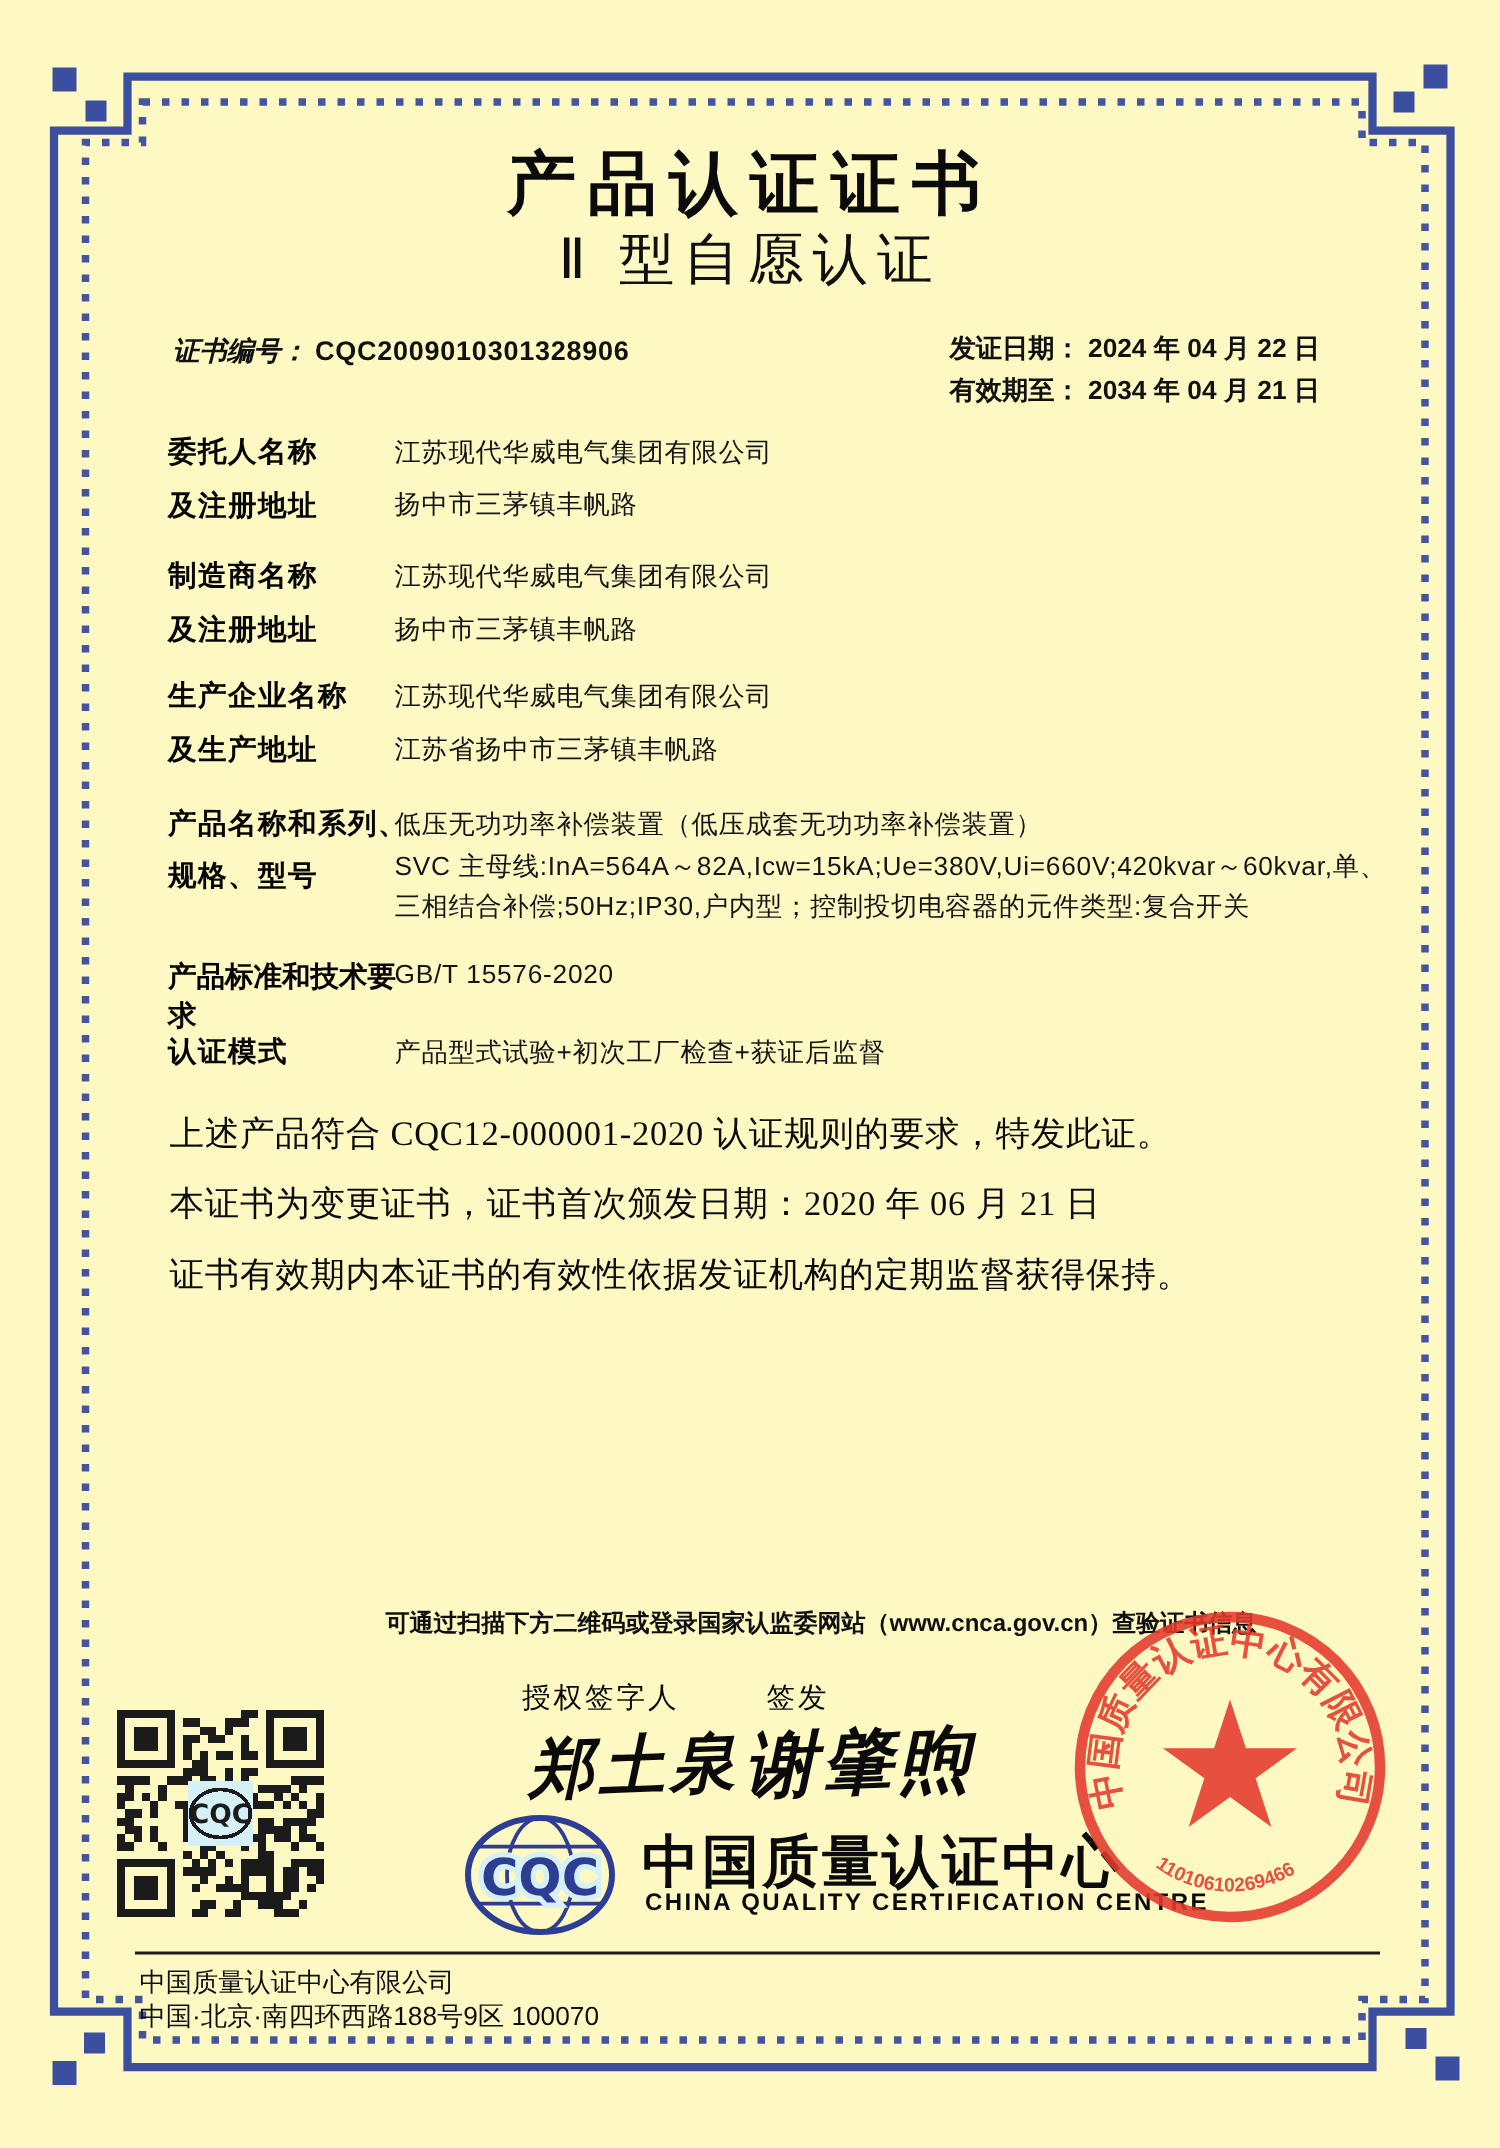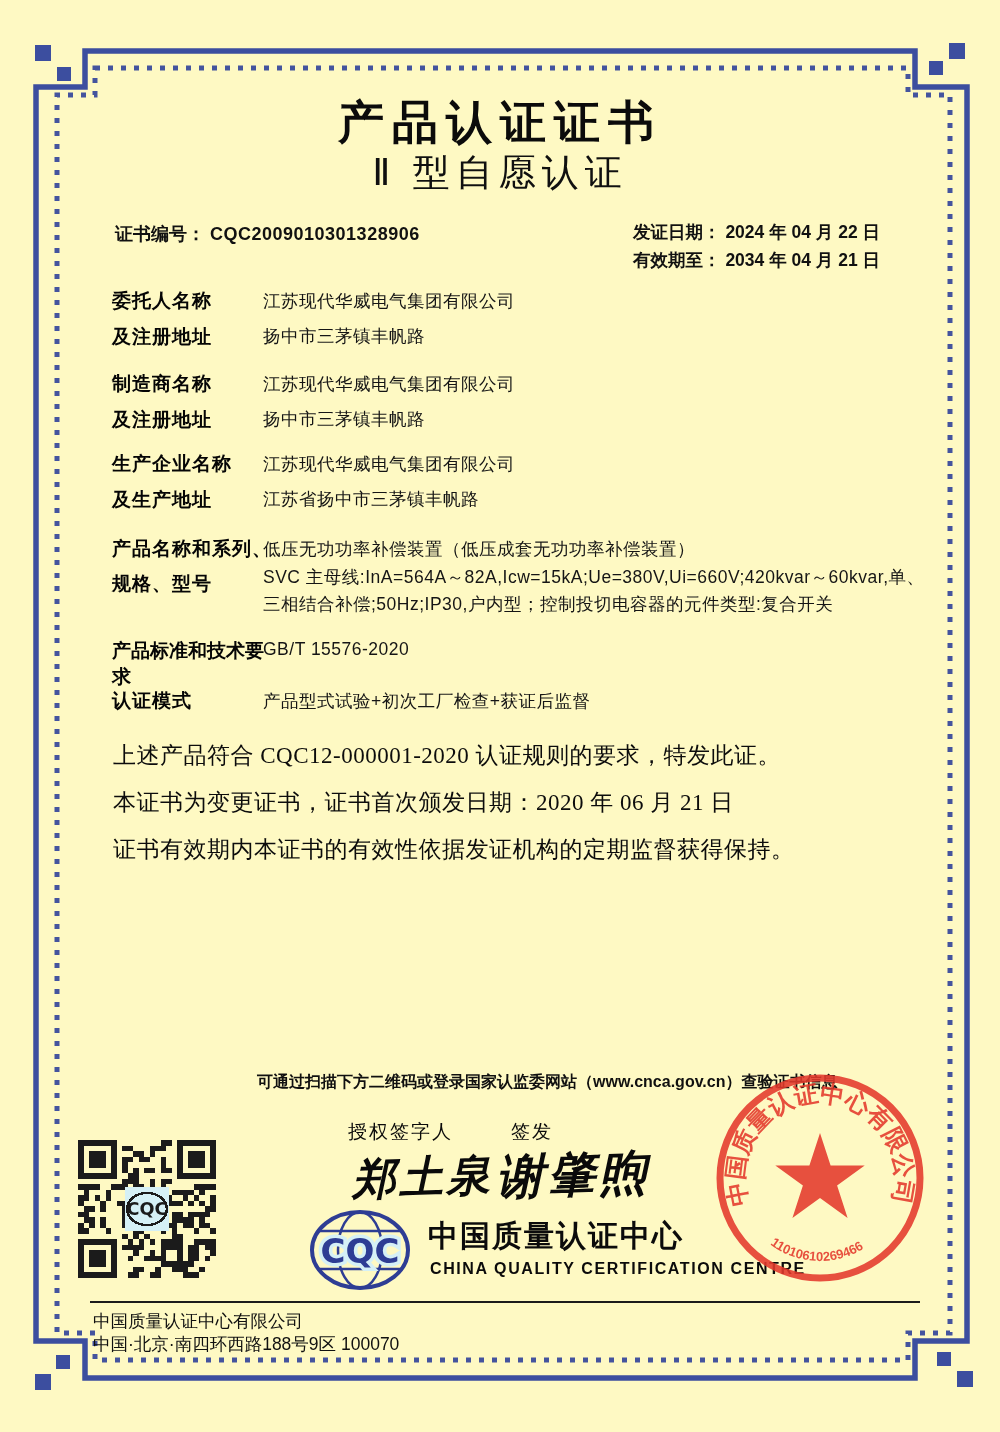--- a/index.html
+++ b/index.html
@@ -14,21 +14,21 @@
 
   .title{
     left:0;top:92px;width:1000px;text-align:center;
     font-size:46px;font-weight:bold;letter-spacing:8px;color:#0b0b0b;
   }
   .subtitle{
     left:0;top:148px;width:1000px;text-align:center;
     font-size:37px;font-weight:500;letter-spacing:6px;color:#101010;
   }
   .certno-row{left:115px;top:222px;font-size:18px;}
-  .certno-label{font-family:"Liberation Serif",serif;font-weight:bold;}
+  .certno-label{font-family:"Liberation Serif",serif;font-weight:bold;font-style:italic;}
   .certno-value{font-weight:bold;letter-spacing:.5px;}
   .dates{left:633px;top:221px;font-size:17.5px;line-height:23px;}
   .dates .row{margin-bottom:5px;}
   .date-label{font-family:"Liberation Serif",serif;font-weight:bold;}
   .date-value{font-weight:bold;}
 
   .flabel{font-size:19px;font-weight:bold;color:#050505;letter-spacing:1px;}
   .fvalue{font-size:17.5px;color:#151515;letter-spacing:.5px;}
   .fgroup .l2{margin-top:10px;}
   .col-label{left:112px;width:150px;}
@@ -39,21 +39,21 @@
   .note-line{font-family:"Liberation Serif",serif;font-size:23px;margin-bottom:16px;color:#0c0c0c;letter-spacing:.5px;}
 
   .verify-hint{left:257px;top:1072px;font-size:16px;font-weight:600;color:#101010;}
 
   .sig-label{font-family:"Liberation Serif",serif;font-size:19px;color:#0a0a0a;letter-spacing:2px;margin-left:18px;}
   .signature{
     font-family:"DejaVu Serif","Liberation Serif",serif;
     font-weight:bold;font-style:italic;color:#0a0a0a;
     transform:rotate(-2deg);letter-spacing:3px;
   }
-  .org-cn{left:428px;top:1216px;font-size:30px;font-weight:600;letter-spacing:2px;color:#0b0b0b;}
+  .org-cn{left:428px;top:1216px;font-size:38px;font-weight:600;letter-spacing:2px;color:#0b0b0b;}
   .org-en{left:430px;top:1260px;font-size:16px;font-weight:bold;letter-spacing:1.6px;color:#0b0b0b;}
 
   .footer-rule{left:90px;top:1301px;width:830px;height:2px;background:#1c1c1c;}
   .footer-left{left:93px;top:1310px;font-size:17.5px;line-height:23px;color:#101010;}
   .footer-right{left:560px;top:1307px;width:360px;text-align:right;font-size:18px;line-height:23px;color:#101010;}
   .footer-right .url{font-weight:500;}
 </style>
 </head>
 <body>
 

